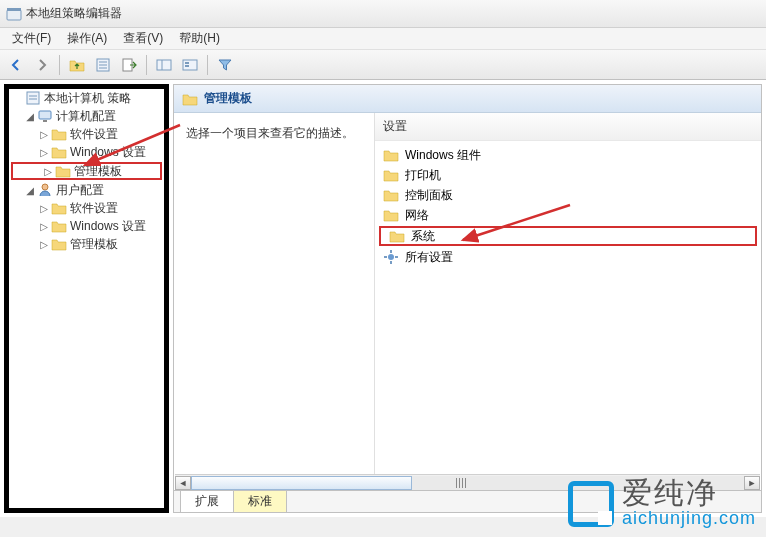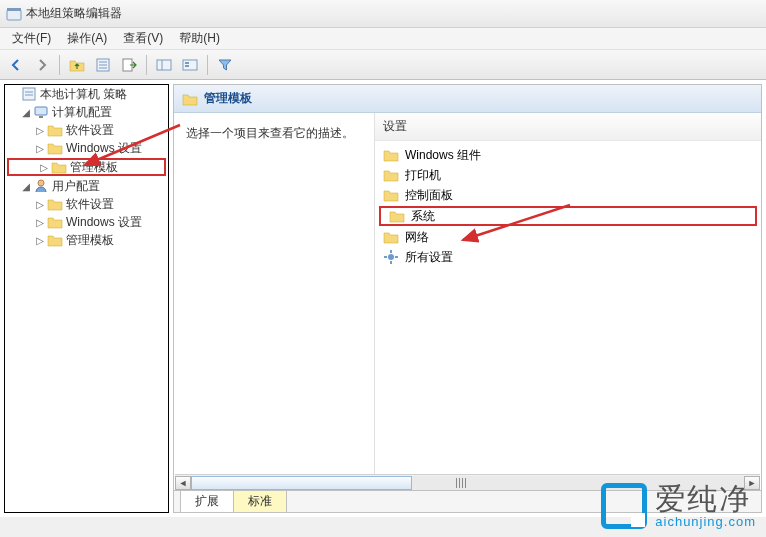--- a/index.html
+++ b/index.html
@@ -16,21 +16,21 @@
     
     
     .toolbar { height: 30px; background: linear-gradient(to bottom, #f8f8f8, #e8e8e8); border-bottom: 1px solid #c0c0c0; display: flex; align-items: center; padding: 0 4px; gap: 2px; }
     .tb-btn { width: 24px; height: 24px; display: flex; align-items: center; justify-content: center; border: 1px solid transparent; }
     .tb-sep { width: 1px; height: 20px; background: #c0c0c0; margin: 0 3px; }
     
     
     .content { display: flex; height: calc(100% - 80px - 20px); }
     
     
-    .tree-panel { width: 165px; border: 1px solid #000000; margin: 4px 0 4px 4px; background: #fff; overflow: auto; }
+    .tree-panel { width: 165px; border: 5px solid #000000; margin: 4px 0 4px 4px; background: #fff; overflow: auto; }
     .tree-node { display: flex; align-items: center; height: 18px; padding-right: 4px; cursor: default; white-space: nowrap; }
     .tree-node.highlighted { border: 2px solid #d32f2f; margin: 1px 2px; }
     .tree-expand { width: 14px; text-align: center; color: #666; font-size: 10px; }
     .tree-icon { width: 16px; height: 16px; margin-right: 3px; flex-shrink: 0; }
     .tree-label { color: #333; }
     .indent-0 { padding-left: 2px; }
     .indent-1 { padding-left: 14px; }
     .indent-2 { padding-left: 28px; }
     
     
@@ -61,21 +61,21 @@
     
     
     .arrow { position: absolute; pointer-events: none; }
     .arrow svg { overflow: visible; }
     
     
     .watermark { position: absolute; right: 10px; bottom: 8px; display: flex; align-items: center; gap: 8px; }
     .wm-box { width: 46px; height: 46px; border: 5px solid #1296db; border-radius: 6px; position: relative; }
     .wm-box::after { content: ""; position: absolute; right: -3px; bottom: -3px; width: 14px; height: 14px; background: #fff; }
     .wm-txt1 { font-size: 30px; color: #555; letter-spacing: 2px; line-height: 1; }
-    .wm-txt2 { font-size: 13px; color: #1296db; letter-spacing: 1px; }
+    .wm-txt2 { font-size: 18px; color: #1296db; letter-spacing: 1px; }
     
     
     .bottom-strip { position: absolute; left: 0; right: 0; bottom: 0; height: 20px; background: #f0f0f0; }
     
     
     .folder-closed { fill: #f6d77a; stroke: #c9a422; stroke-width: 0.5; }
     .gear { fill: #6b9bd1; }
   </style>
 </head>
 <body>
@@ -246,31 +246,31 @@
                 <path class="folder-closed" d="M1 4h5l1 2h8v8H1z"></path>
               </svg>
             <span>打印机</span>
           </div>
           <div class="list-item">
             <svg class="li-icon" viewBox="0 0 16 16">
                 <path class="folder-closed" d="M1 4h5l1 2h8v8H1z"></path>
               </svg>
             <span>控制面板</span>
           </div>
+          <div class="list-item">
+            <svg class="li-icon" viewBox="0 0 16 16">
+                <path class="folder-closed" d="M1 4h5l1 2h8v8H1z"></path>
+              </svg>
+            <span>网络</span>
+          </div>
           <div class="list-item boxed">
             <svg class="li-icon" viewBox="0 0 16 16">
                 <path class="folder-closed" d="M1 4h5l1 2h8v8H1z"></path>
               </svg>
             <span>系统</span>
-          </div>
-          <div class="list-item">
-            <svg class="li-icon" viewBox="0 0 16 16">
-                <path class="folder-closed" d="M1 4h5l1 2h8v8H1z"></path>
-              </svg>
-            <span>网络</span>
           </div>
           <div class="list-item">
             <svg class="li-icon" viewBox="0 0 16 16">
                 <circle cx="8" cy="8" r="3" class="gear"></circle>
                 <g stroke="#4a7bb0" stroke-width="1.5">
                   <line x1="8" y1="1" x2="8" y2="4"></line>
                   <line x1="8" y1="12" x2="8" y2="15"></line>
                   <line x1="1" y1="8" x2="4" y2="8"></line>
                   <line x1="12" y1="8" x2="15" y2="8"></line>
                 </g>

